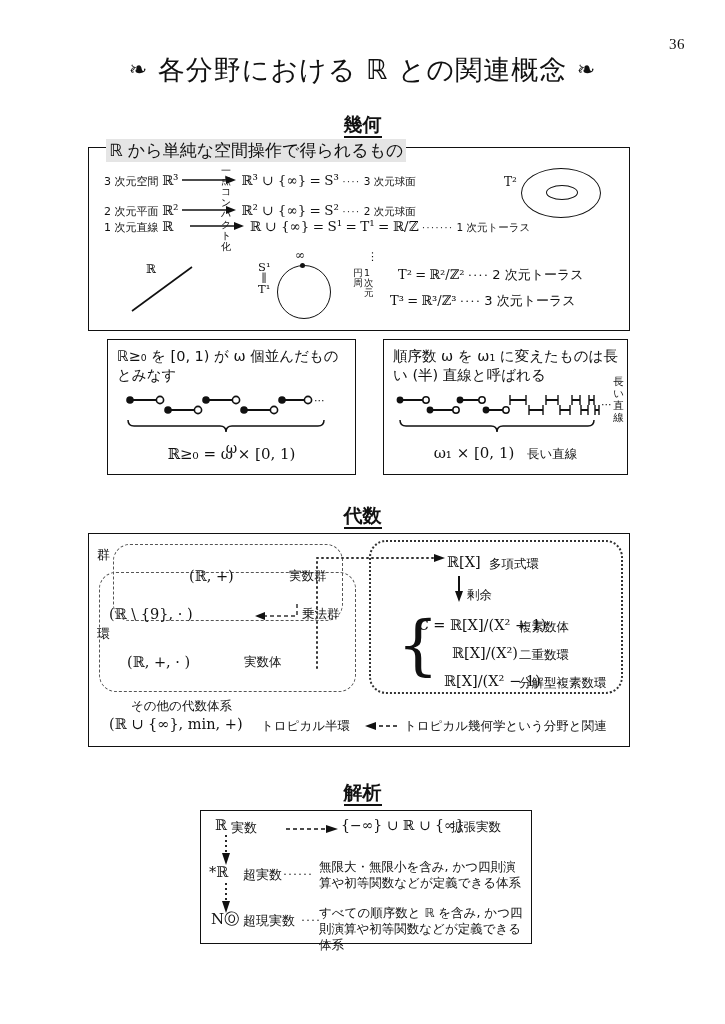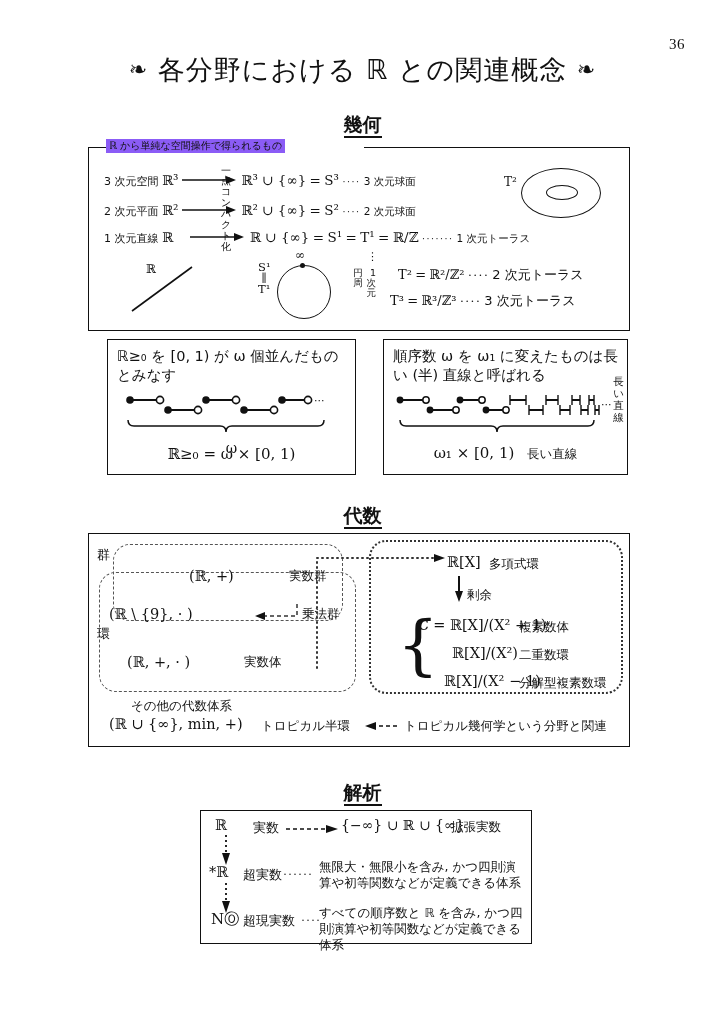--- a/index.html
+++ b/index.html
@@ -35,50 +35,50 @@
   #geo-box{
     left:88px;top:147px;width:540px;height:183px;
     border:1.4px solid #111;border-top:none;
   }
   #geo-box::before,#geo-box::after{
     content:"";position:absolute;top:0;height:0;border-top:1.4px solid #111;
   }
   #geo-box::before{left:0;width:18px;}
   #geo-box::after{right:0;width:265px;}
   #geo-legend{
-    left:106px;top:139px;font-size:10px;background:#8b5cf6;padding:0 3px;
+    left:106px;top:139px;font-size:17px;background:#e5e5e5;padding:0 3px;
     white-space:nowrap;
   }
 
   
   .geo-row{font-size:13.5px;white-space:nowrap;}
   #g-r1{left:104px;top:172px;}
   #g-r2{left:104px;top:202px;}
-  #g-r3{left:104px;top:229px;}
+  #g-r3{left:104px;top:218px;}
   .geo-row .lbl{font-size:11px;}
   .geo-row .sm{font-size:10.5px;}
   .dots{letter-spacing:1px;}
   .arrowbox{display:inline-block;width:56px;text-align:center;position:relative;}
 
   
   .vchar{position:absolute;font-size:10px;line-height:10px;left:221px;}
 
   
   #rline{left:130px;top:265px;width:64px;height:48px;}
   #rlabel{left:146px;top:262px;font-size:12px;}
 
   
   #circ{left:277px;top:265px;width:52px;height:52px;border:1.6px solid #111;border-radius:50%;}
   #circ-dot{left:300px;top:263px;width:5px;height:5px;background:#111;border-radius:50%;}
   #circ-inf{left:295px;top:248px;font-size:12px;}
   #circ-s1{left:258px;top:262px;font-size:11.5px;text-align:center;line-height:11px;}
 
   
   #enshu{left:352px;top:268px;font-size:9.5px;line-height:10px;width:12px;text-align:center;}
-  #ichiji{left:364px;top:268px;font-size:9.5px;line-height:10px;width:12px;text-align:right;}
+  #ichiji{left:364px;top:268px;font-size:9.5px;line-height:10px;width:12px;text-align:left;}
   #vdots{left:367px;top:250px;font-size:11px;}
 
   
   #torus-out{left:521px;top:168px;width:78px;height:48px;border:1.5px solid #111;border-radius:50%;}
   #torus-in{left:546px;top:185px;width:30px;height:13px;border:1.5px solid #111;border-radius:50%;}
   #torus-lbl{left:504px;top:175px;font-size:12px;}
 
   
   #t2eq{left:398px;top:266px;font-size:13px;white-space:nowrap;}
   #t3eq{left:390px;top:292px;font-size:13px;white-space:nowrap;}
@@ -126,21 +126,21 @@
 
   #a-other{left:42px;top:164px;font-size:12.5px;}
   #a-trop{left:20px;top:182px;font-size:14.5px;white-space:nowrap;}
   #a-troplbl{left:172px;top:184px;font-size:12.5px;}
   #a-troprel{left:315px;top:184px;font-size:12.5px;}
 
   
   #ana-box{left:200px;top:810px;width:330px;height:132px;border:1.4px solid #111;}
   .an-t{position:absolute;white-space:nowrap;}
   #an-r{left:14px;top:6px;font-size:14.5px;}
-  #an-rl{left:52px;top:8px;font-size:13px;}
+  #an-rl{left:30px;top:8px;font-size:13px;}
   #an-ext{left:140px;top:6px;font-size:14px;}
   #an-extl{left:250px;top:8px;font-size:12.5px;}
   #an-sr{left:8px;top:53px;font-size:14.5px;}
   #an-srl{left:42px;top:55px;font-size:13px;}
   #an-srd{left:82px;top:56px;font-size:12px;letter-spacing:1px;}
   #an-srtxt{left:118px;top:48px;font-size:12.5px;line-height:16px;white-space:normal;width:205px;}
   #an-no{left:10px;top:99px;font-size:15px;}
   #an-nol{left:42px;top:101px;font-size:13px;}
   #an-nod{left:100px;top:102px;font-size:12px;letter-spacing:1px;}
   #an-notxt{left:118px;top:94px;font-size:12.5px;line-height:16px;white-space:normal;width:205px;}

